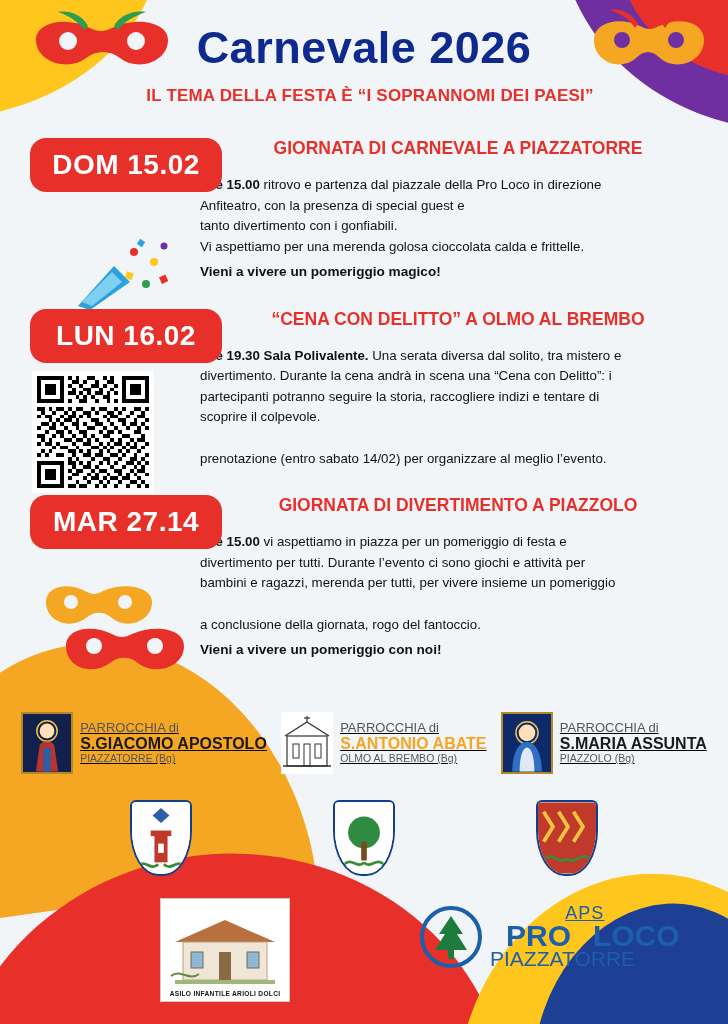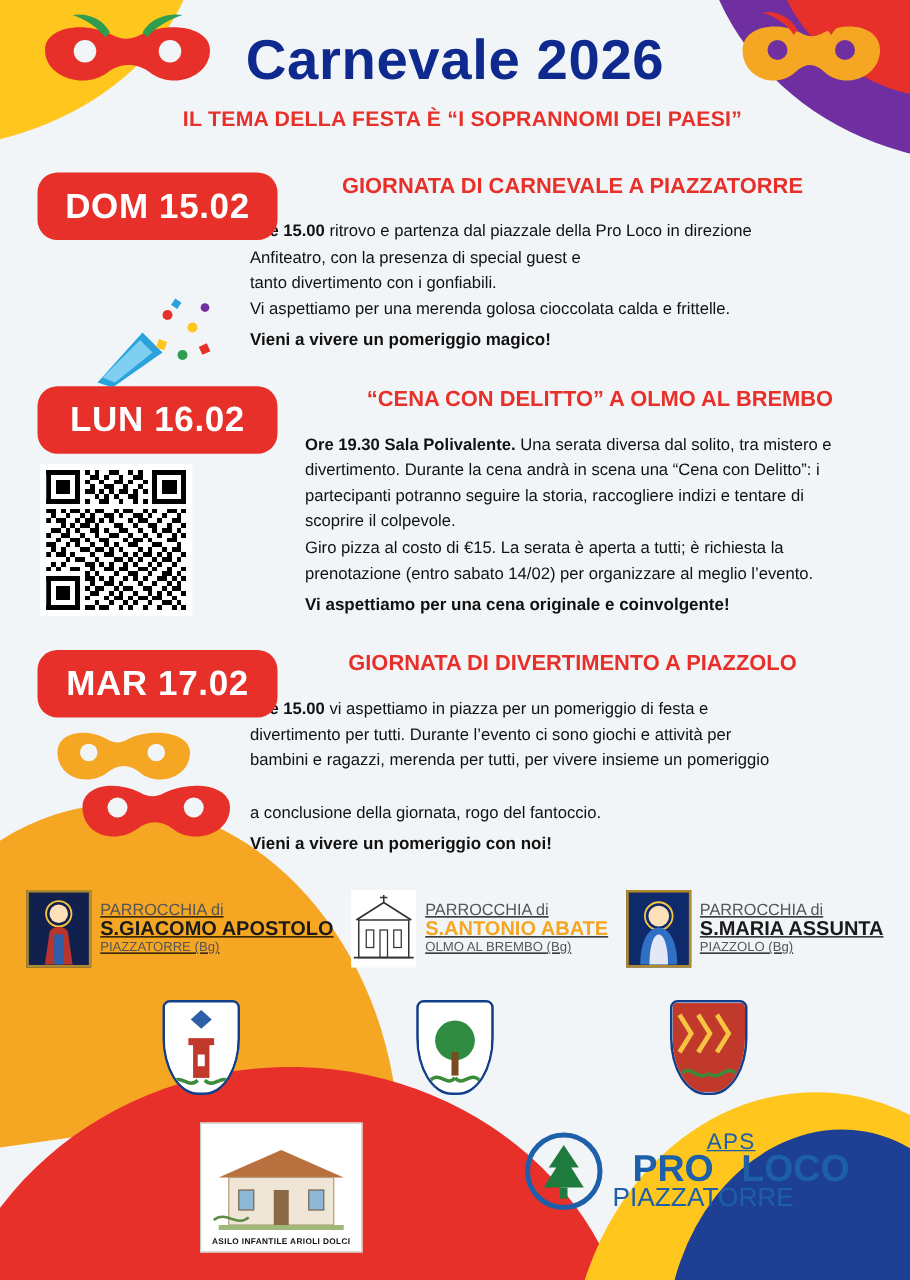--- a/index.html
+++ b/index.html
@@ -277,21 +277,21 @@
       <div class="event-text">
         <span><b>Ore 15.00</b><span> ritrovo e partenza dal piazzale della Pro Loco in direzione</span></span><br>
         <span>Anfiteatro, con la presenza di special guest  e</span><br>
         <span>tanto divertimento con i gonfiabili.</span><br>
         <span>Vi aspettiamo per una merenda golosa cioccolata calda e frittelle.</span>
         <span class="event-closing">Vieni a vivere un pomeriggio magico!</span>
       </div>
     </div>
   </div>
 
-  <div class="event" style="margin-top:26px;padding-left:44px;">
+  <div class="event" style="margin-top:26px;">
     <div class="date-badge" style="top:0;">LUN 16.02</div>
     <div class="qr" style="top:62px;">
       <svg width="112" height="112" viewBox="0 0 29 29" shape-rendering="crispEdges">
         <rect width="29" height="29" fill="#fff"></rect>
         <g fill="#000">
           <rect x="0" y="0" width="7" height="1"></rect>
             <rect x="0" y="6" width="7" height="1"></rect>
           <rect x="0" y="0" width="1" height="7"></rect>
             <rect x="6" y="0" width="1" height="7"></rect>
           <rect x="2" y="2" width="3" height="3"></rect>
@@ -528,29 +528,28 @@
         </g>
       </svg>
     </div>
     <div class="event-body">
       <div class="event-title">“CENA CON DELITTO” A OLMO AL BREMBO</div>
       <div class="event-text">
         <b>Ore 19.30 Sala Polivalente.</b><span> Una serata diversa dal solito, tra mistero e</span><br>
         <span>divertimento. Durante la cena andrà in scena una “Cena con Delitto”: i</span><br>
         <span>partecipanti potranno seguire la storia, raccogliere indizi e tentare di</span><br>
         <span>scoprire il colpevole.</span><br>
-        <span>Giro pizza al costo di €15. La serata è aperta a tutti; è richiesta la</span><br>
+        <br>
         <span>prenotazione (entro sabato 14/02) per organizzare al meglio l’evento.</span>
-        <span class="event-closing">Vi aspettiamo per una cena originale e coinvolgente!</span>
       </div>
     </div>
   </div>
 
   <div class="event" style="margin-top:26px;">
-    <div class="date-badge" style="top:0;">MAR 17.02</div>
+    <div class="date-badge" style="top:0;">MAR 27.14</div>
     <div class="event-body">
       <div class="event-title">GIORNATA DI DIVERTIMENTO A PIAZZOLO</div>
       <div class="event-text">
         <b>Ore 15.00</b><span> vi aspettiamo in piazza per un pomeriggio di festa e</span><br>
         <span>divertimento per tutti. Durante l’evento ci sono  giochi e attività per</span><br>
         <span>bambini e ragazzi, merenda per tutti, per vivere insieme un pomeriggio</span><br>
         <br>
         <span>a conclusione della giornata, rogo del fantoccio.</span>
         <span class="event-closing">Vieni a vivere un pomeriggio con noi!</span>
       </div>

